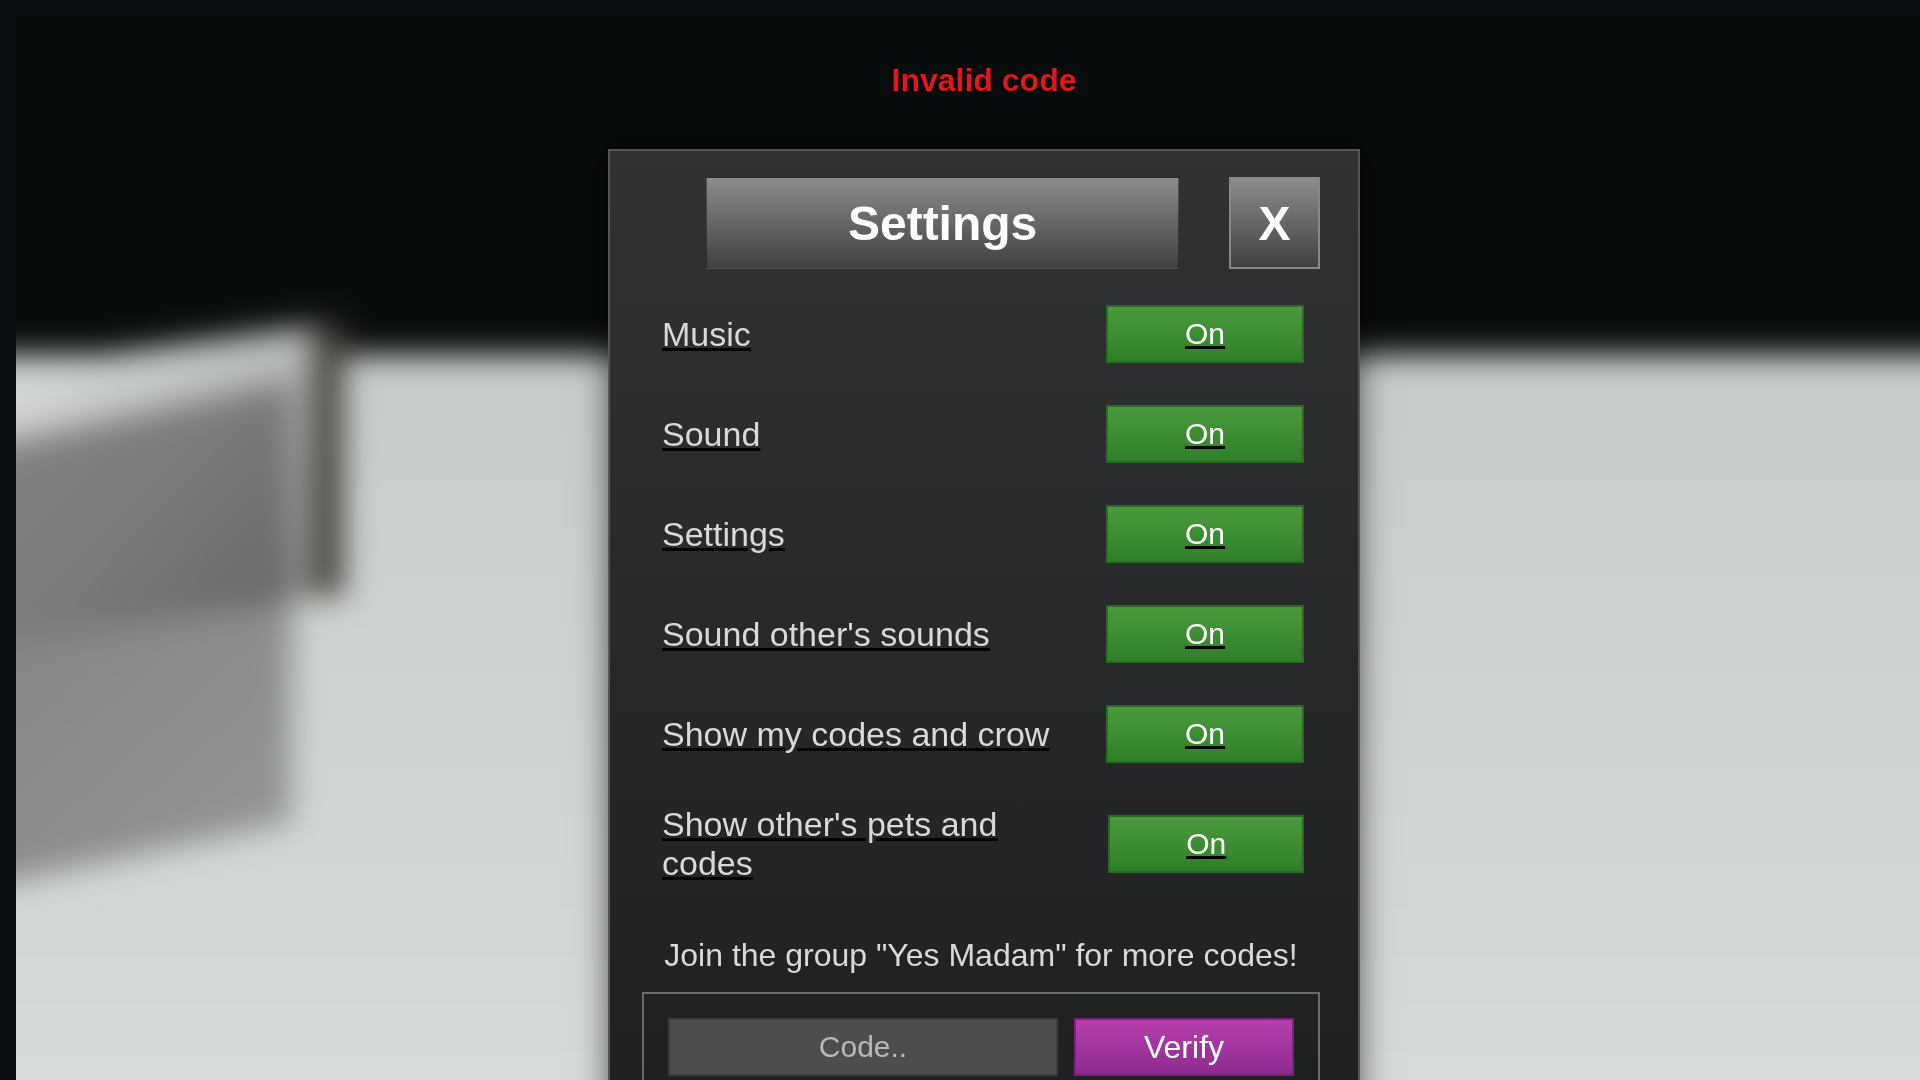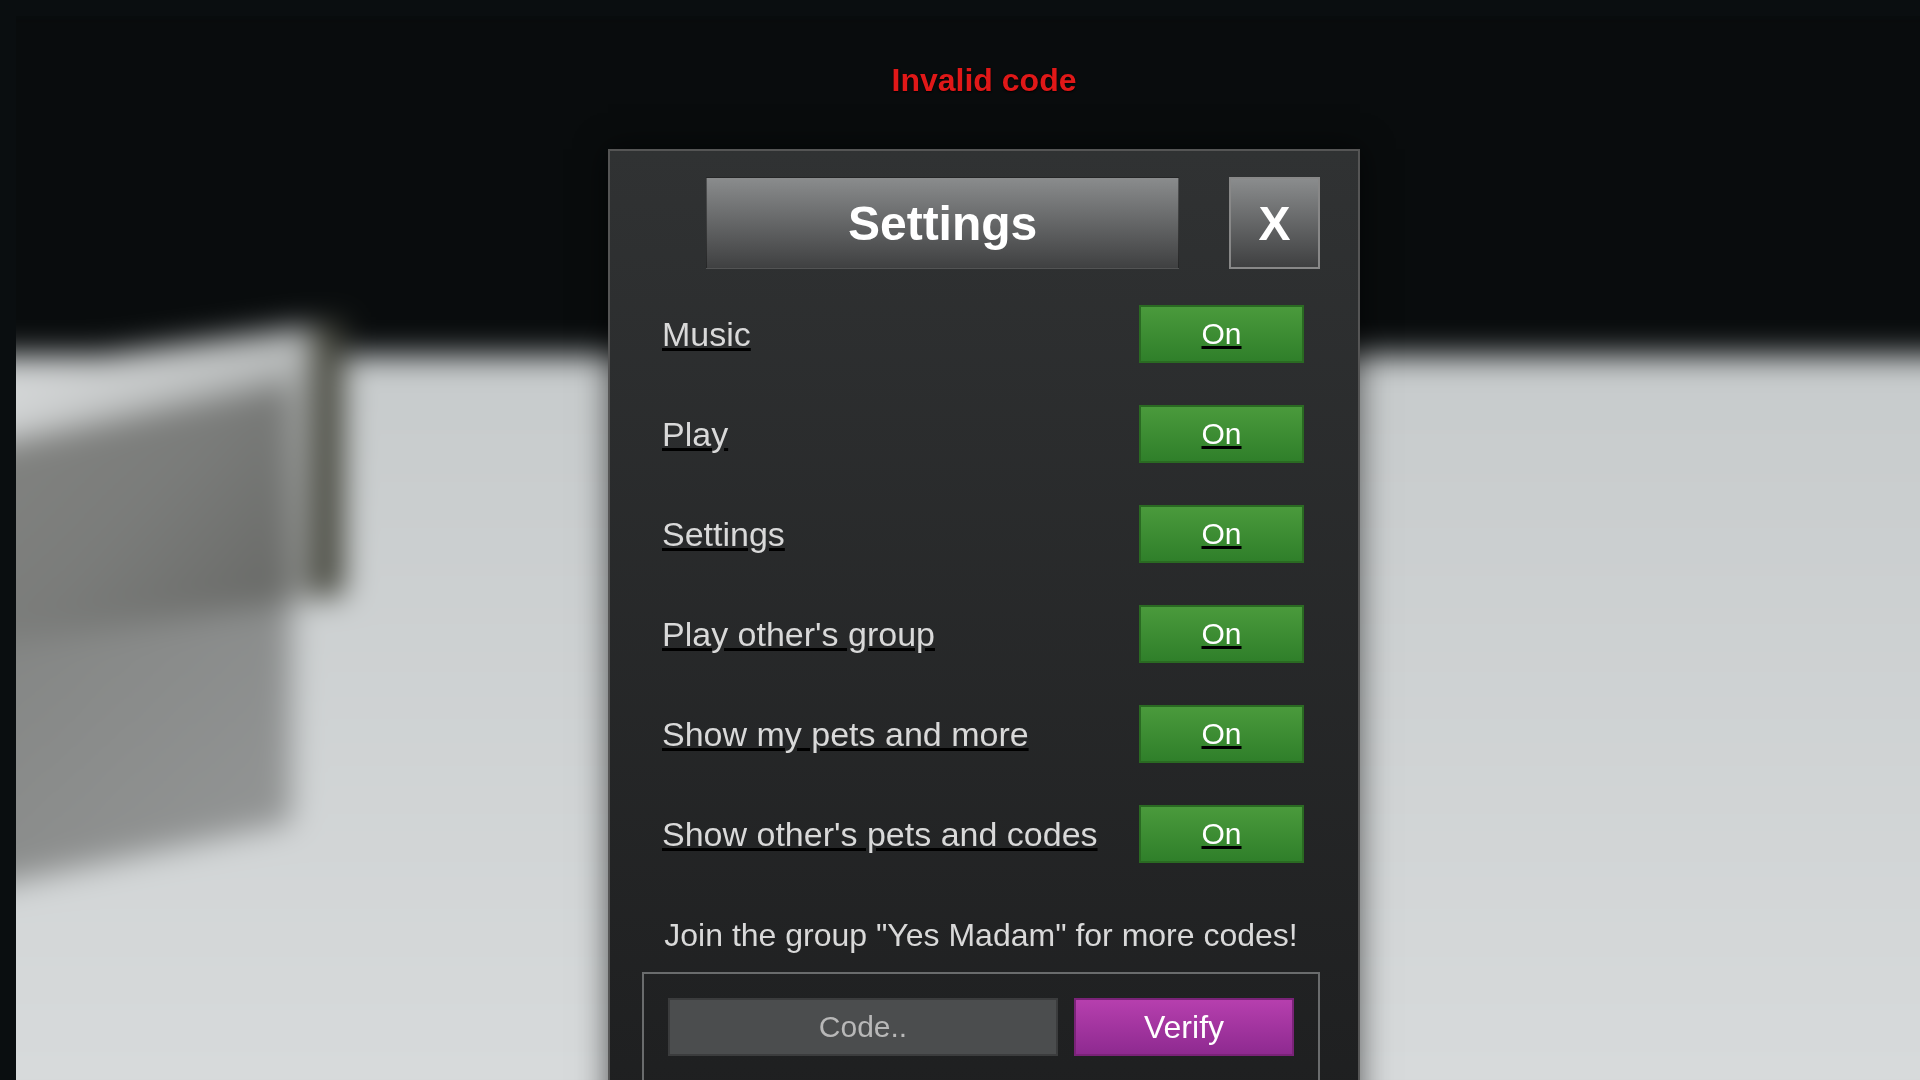--- a/index.html
+++ b/index.html
@@ -91,21 +91,21 @@
     align-items: center;
     justify-content: space-between;
     margin-bottom: 26px;
     text-decoration: underline;
   }
   .row-label {
     color: #d9d9d9;
     font-size: 34px;
   }
   .toggle {
-    width: 165px; height: 58px;
+    width: 198px; height: 58px;
     background: linear-gradient(180deg, #4a9a3c 0%, #2f7f2a 100%);
     border: 2px solid #2a6a22;
     color: #fff;
     font-size: 30px;
     font-weight: 500;
     cursor: pointer;
   }
 
   .hint {
     color: #d9d9d9;
@@ -154,33 +154,33 @@
     </div>
     <button class="close-btn">X</button>
   </div>
 
   <div class="rows">
     <div class="row">
       <span class="row-label">Music</span>
       <button class="toggle">On</button>
     </div>
     <div class="row">
-      <span class="row-label">Play</span>
+      <span class="row-label">Sound</span>
       <button class="toggle">On</button>
     </div>
     <div class="row">
       <span class="row-label">Settings</span>
       <button class="toggle">On</button>
     </div>
     <div class="row">
-      <span class="row-label">Play other's group</span>
+      <span class="row-label">Sound other's sounds</span>
       <button class="toggle">On</button>
     </div>
     <div class="row">
-      <span class="row-label">Show my pets and more</span>
+      <span class="row-label">Show my codes and crow</span>
       <button class="toggle">On</button>
     </div>
     <div class="row">
       <span class="row-label">Show other's pets and codes</span>
       <button class="toggle">On</button>
     </div>
   </div>
 
   <div class="hint">Join the group "Yes Madam" for more codes!</div>
 

